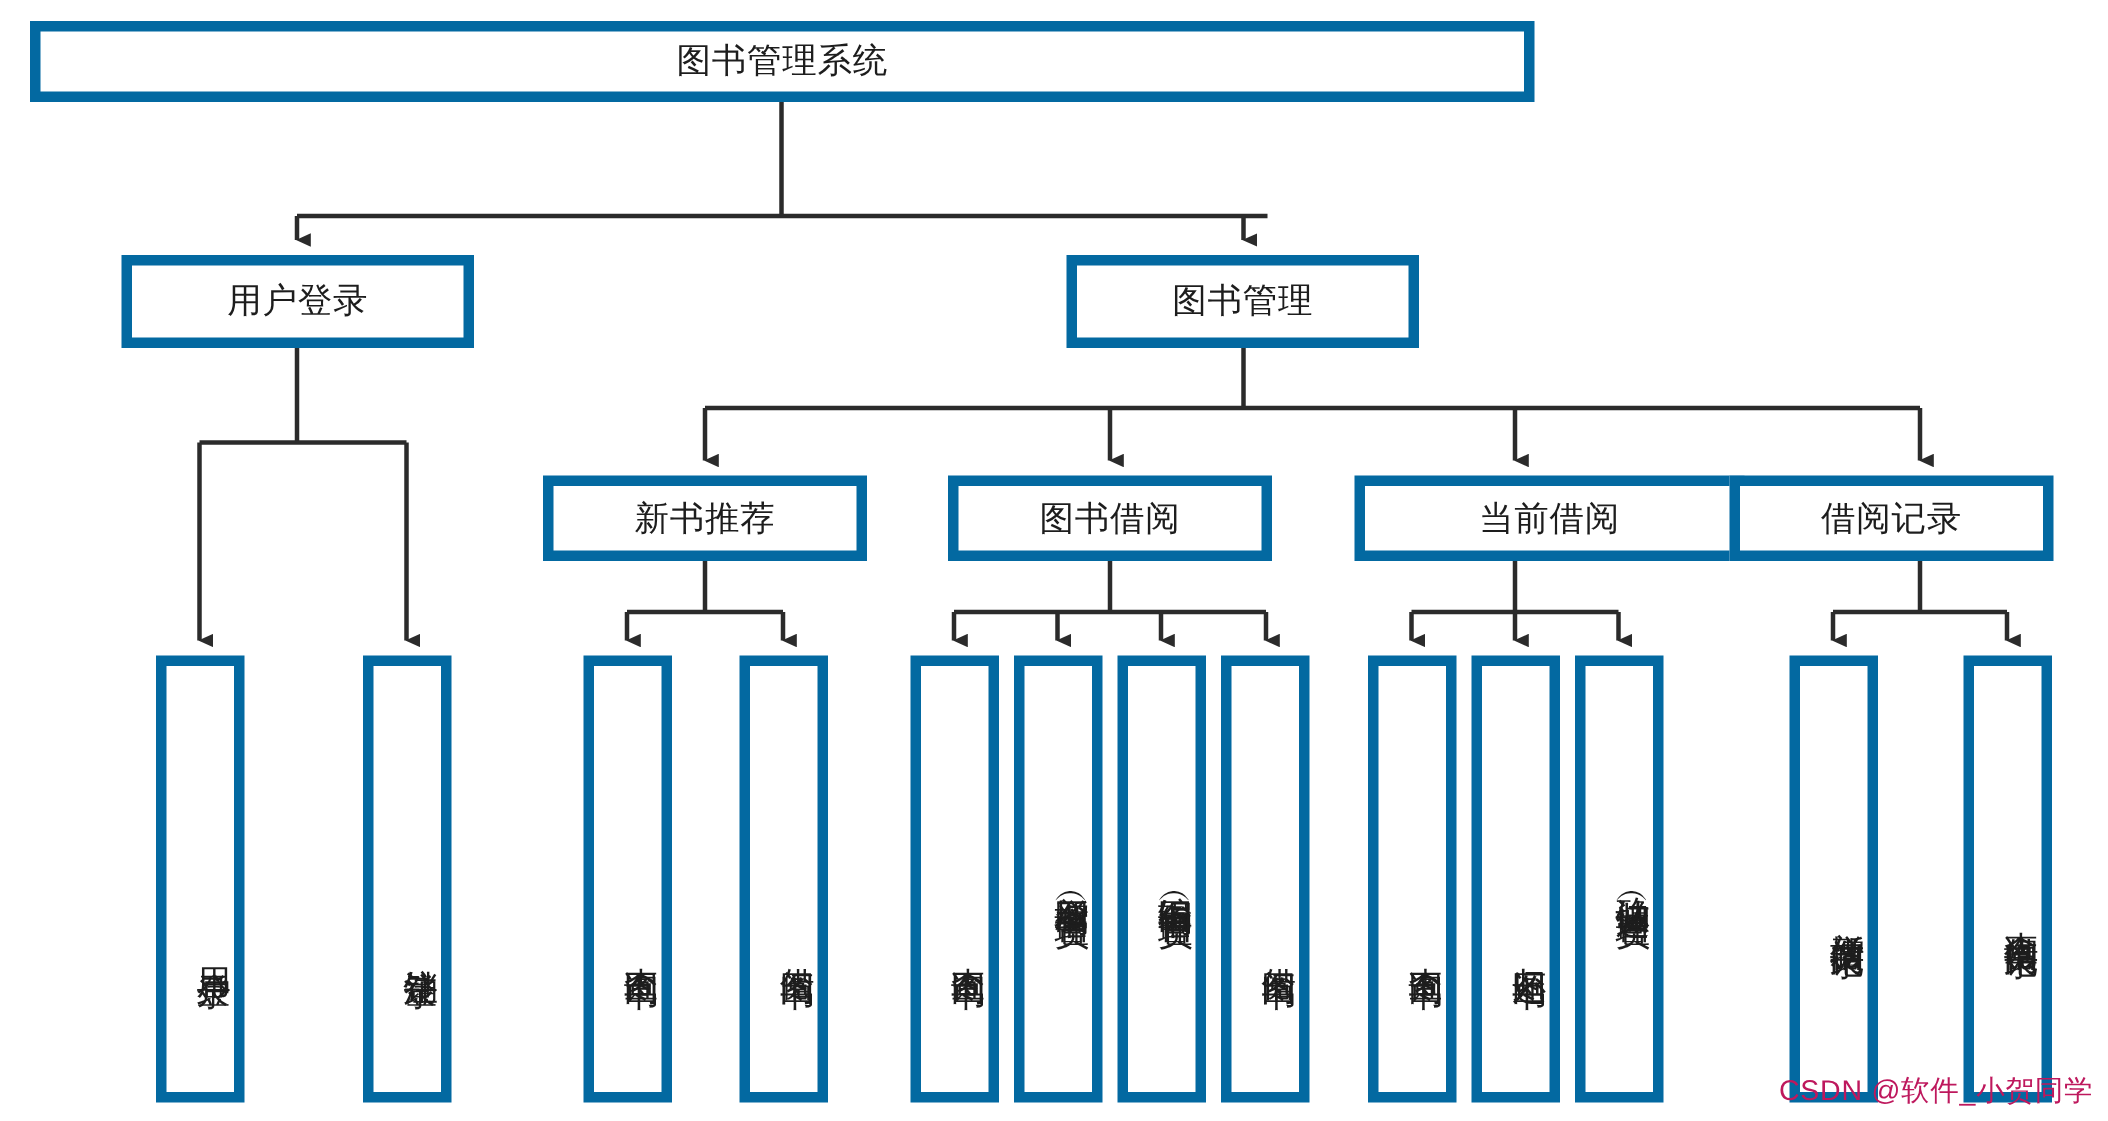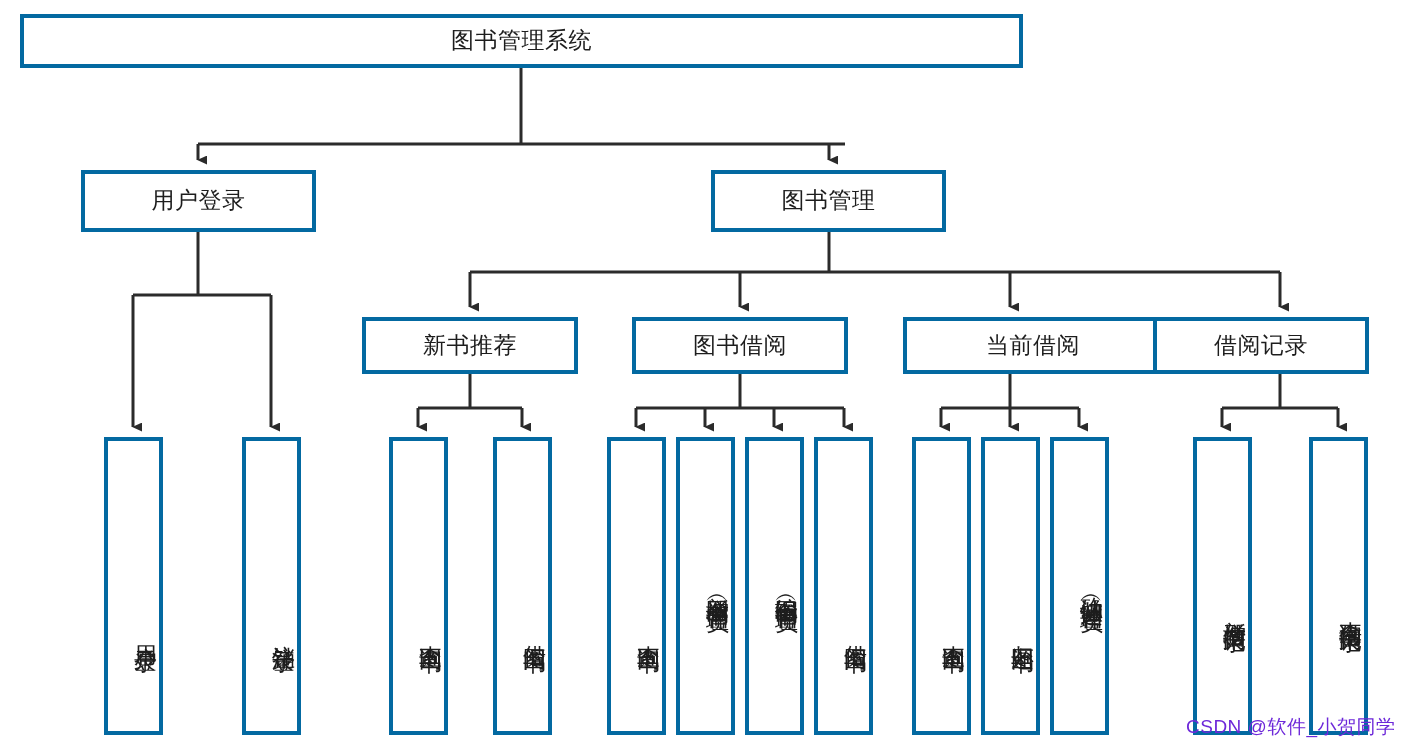--- a/index.html
+++ b/index.html
@@ -22,21 +22,21 @@
     position: absolute;
     left: 0;
     top: 0;
     width: 1405px;
     height: 747px;
   }
   .node {
     position: absolute;
     box-sizing: border-box;
     background: #ffffff;
-    border: 4px solid #0369a1;
+    border: 7px solid #0369a1;
     display: flex;
     align-items: center;
     justify-content: center;
     color: #1d1d1d;
     line-height: 1.18;
   }
   .node-h {
     font-size: 23px;
     letter-spacing: 0.5px;
     text-align: center;
@@ -57,21 +57,21 @@
     padding-top: 4px;
   }
   .node-v span {
     display: inline-block;
   }
   #watermark {
     position: absolute;
     left: 1186px;
     top: 714px;
     font-size: 19px;
-    color: #6d28d9;
+    color: #be185d;
     white-space: nowrap;
     letter-spacing: 0.5px;
     pointer-events: none;
   }
 </style>
 </head>
 <body>
 
 <div id="diagram-canvas">
 

